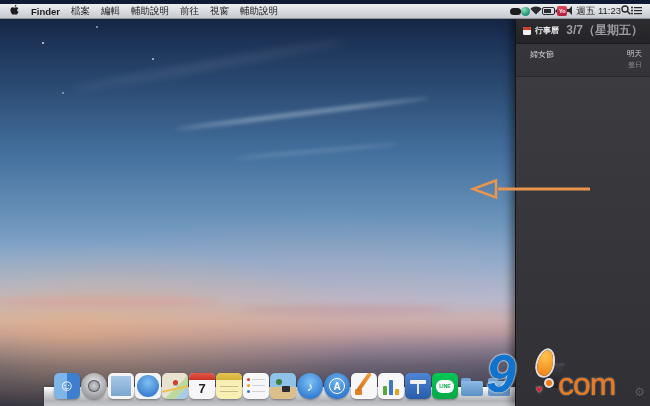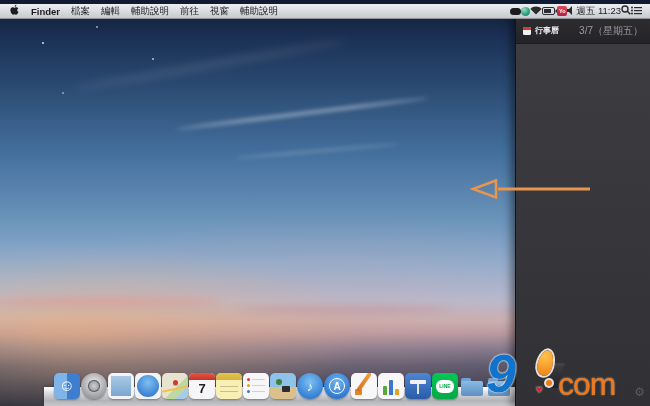--- a/index.html
+++ b/index.html
@@ -34,21 +34,21 @@
     background:linear-gradient(180deg,#3e3e42,#313135); border-left:1px solid #141416; box-shadow:-4px 0 8px rgba(0,0,0,.45); }
   #nc-share { display:flex; gap:6px; padding:4px 6px 3px; }
   .nc-btn { flex:1; height:13px; border-radius:3px; border:1px solid #242427;
     background:linear-gradient(180deg,#57575b,#434347); box-shadow:inset 0 1px 0 rgba(255,255,255,.12);
     color:#e9e9ec; font-size:7.5px; display:flex; align-items:center; justify-content:center; gap:3px; cursor:default; }
   .fb-glyph { font-family:"Liberation Serif",serif; font-weight:bold; font-size:9px; color:#fff; }
   #nc-cal-header { height:27px; margin-top:2px; background:linear-gradient(180deg,#2d2d30,#242428);
     border-top:1px solid #1b1b1d; border-bottom:1px solid #1b1b1d; box-shadow:inset 0 1px 0 rgba(255,255,255,.05);
     display:flex; align-items:center; padding:0 7px; }
   #nc-cal-header .title { color:#ececf0; font-size:8px; font-weight:bold; margin-left:4px; }
-  #nc-cal-header .date { margin-left:auto; color:#9a9aa2; font-size:10px; }
+  #nc-cal-header .date { margin-left:auto; color:#9a9aa2; font-size:12px;font-weight:bold; }
   .mini-cal { width:8px; height:8px; background:#f2f2f2; border-radius:1.5px; position:relative; overflow:hidden; }
   .mini-cal::before { content:""; position:absolute; top:0; left:0; right:0; height:3px; background:#d23c30; }
   #nc-event { display:flex; padding:5px 8px 6px 14px; border-bottom:1px solid #2a2a2d; background:linear-gradient(180deg,#37373b,#343438); }
   #nc-event .name { color:#dcdce0; font-size:8px; }
   #nc-event .times { margin-left:auto; text-align:right; }
   #nc-event .when { color:#c9c9ce; font-size:7.5px; }
   #nc-event .dur { color:#8a8a90; font-size:7px; margin-top:1px; }
   .nc-gear { position:absolute; right:5px; bottom:8px; color:#5a5a5e; font-size:12px; line-height:1; }
   .nc-trash { position:absolute; left:32px; bottom:18px; width:15px; height:22px;
     background:linear-gradient(180deg,#3c3c40,#202024); border-radius:2px 2px 4px 4px; }
@@ -257,20 +257,27 @@
         <span class="head"></span>
       </div>
   </div>
 
   <div id="nc-panel">
     <div id="nc-cal-header">
       <span class="mini-cal"></span>
       <span class="title">行事曆</span>
       <span class="date">3/7（星期五）</span>
     </div>
+    <div id="nc-event">
+      <span class="name">婦女節</span>
+      <span class="times">
+        <div class="when">明天</div>
+        <div class="dur">整日</div>
+      </span>
+    </div>
     <div class="nc-trash"></div>
     <span class="nc-gear">⚙</span>
   </div>
 
   <div id="arrow">
     <svg width="125" height="22" viewBox="0 0 125 22">
       <line x1="122" y1="11" x2="30" y2="11" stroke="#e8954e" stroke-width="3"></line>
       <polygon points="28,2.5 5,11 28,19.5" fill="none" stroke="#e8954e" stroke-width="2.5"></polygon>
     </svg>
   </div>

